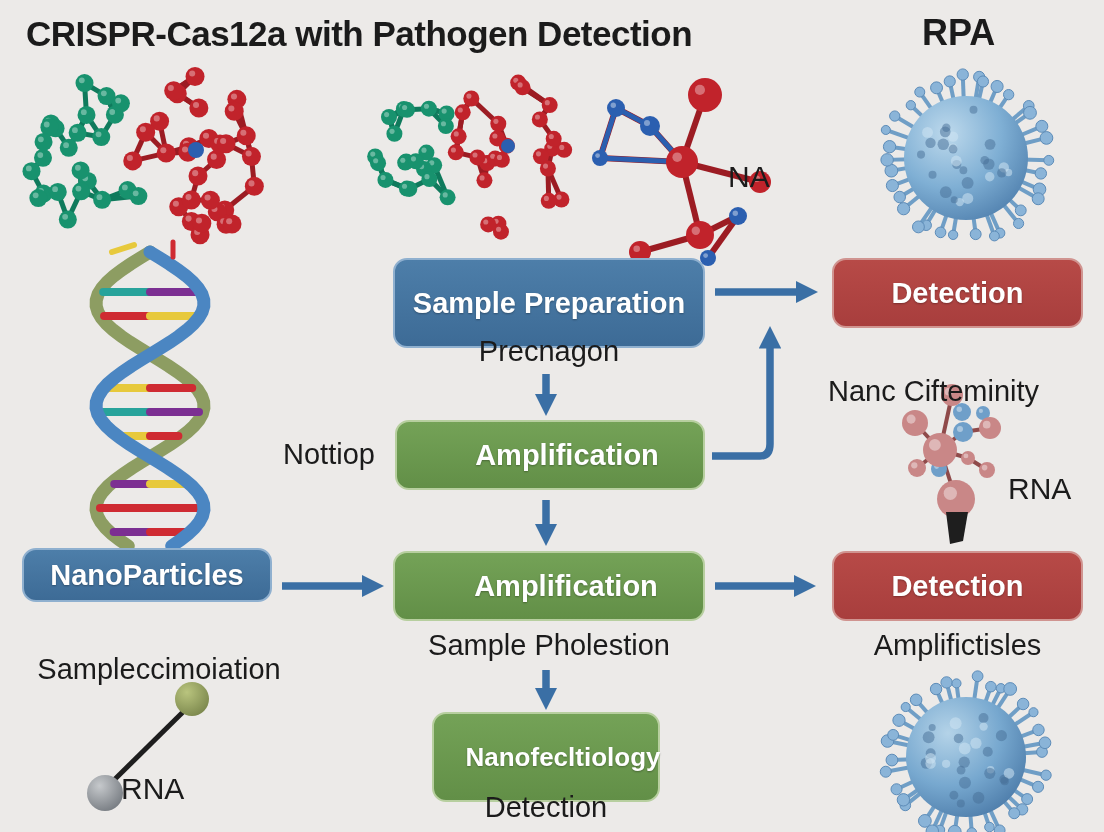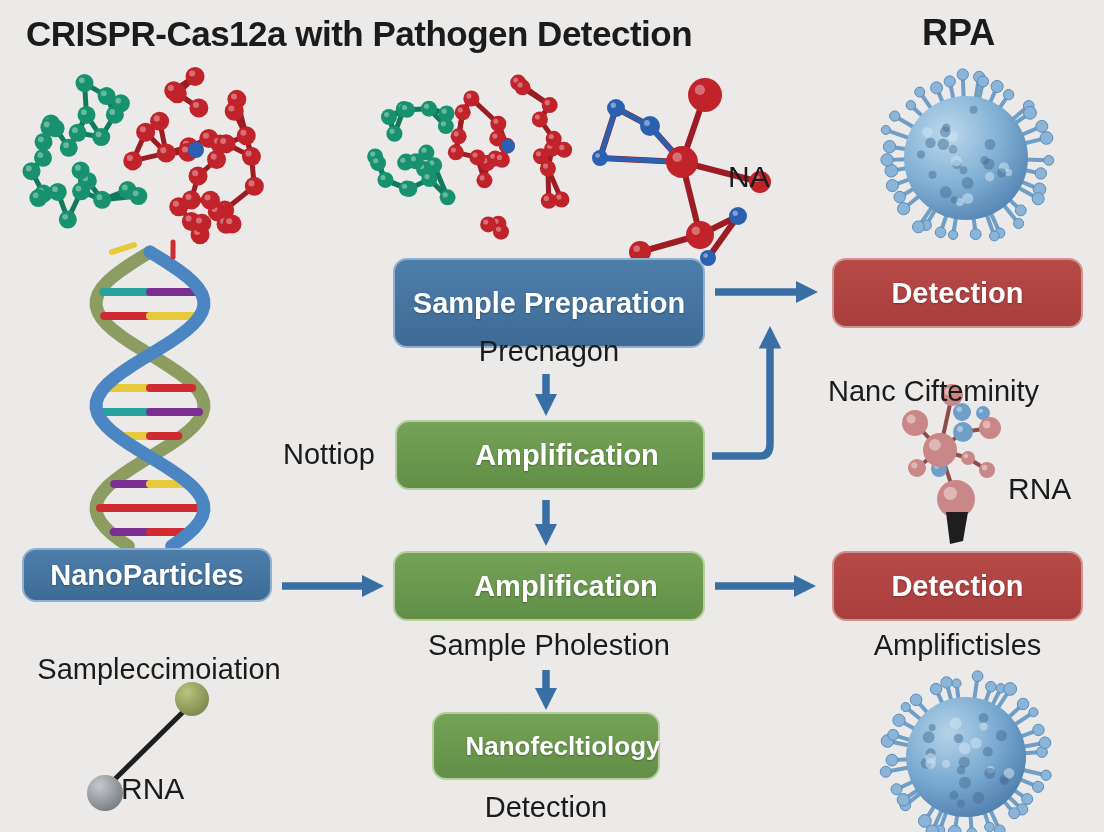--- a/index.html
+++ b/index.html
@@ -776,21 +776,21 @@
   </div>
   <div class="node blue" style="left:22px;top:548px;width:250px;height:54px;">
     <span>NanoParticles</span>
   </div>
   <div class="node green" style="left:393px;top:551px;width:312px;height:70px;">
     <span>Amplification</span>
   </div>
   <div class="node red" style="left:832px;top:551px;width:251px;height:70px;">
     <span>Detection</span>
   </div>
-  <div class="node green small-font" style="left:432px;top:712px;width:228px;height:68px;">
+  <div class="node green small-font" style="left:432px;top:712px;width:228px;height:90px;">
     <span>Nanofecltiology</span>
   </div>
 
   <div class="txt caption" style="left:393px;top:335px;width:312px;">Precnagon</div>
   <div class="txt caption" style="left:796px;top:335px;width:275px;margin-top:40px;">Nanc Cifteminity</div>
   <div class="txt caption" style="left:264px;top:438px;width:130px;">Nottiop</div>
   <div class="txt caption" style="left:24px;top:629px;width:270px;margin-top:24px;">Sampleccimoiation</div>
   <div class="txt caption" style="left:393px;top:629px;width:312px;">Sample Pholestion</div>
   <div class="txt caption" style="left:820px;top:629px;width:275px;">Amplifictisles</div>
   <div class="txt caption" style="left:420px;top:791px;width:252px;">Detection</div>

